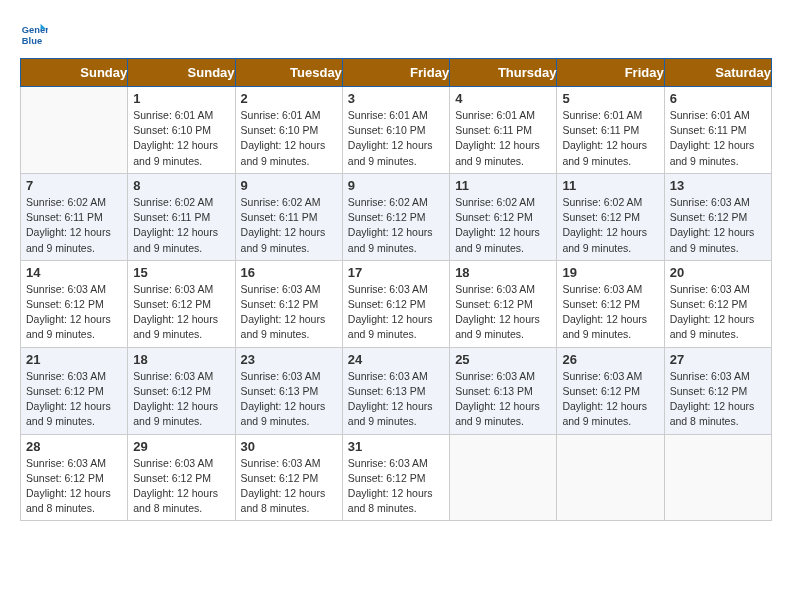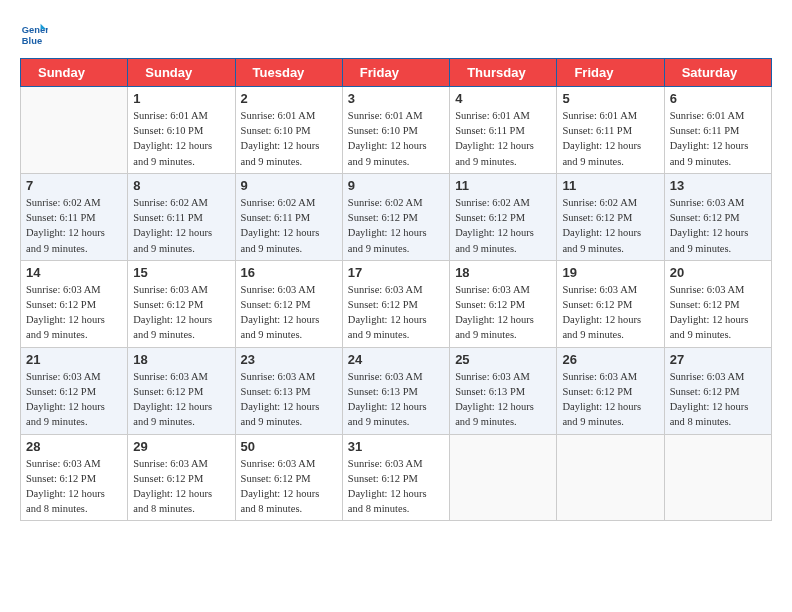--- a/index.html
+++ b/index.html
@@ -37,24 +37,24 @@
       color: #333;
       margin-bottom: 10px;
       font-weight: 500;
     }
     .calendar {
       width: 100%;
       border-collapse: collapse;
       font-size: 11px;
     }
     .calendar th {
-      background-color: #ef4444;
+      background-color: #a16207;
       color: #fff;
-      text-align: left;
-      padding: 6px 17px;
+      text-align: right;
+      padding: 6px 0;
       font-size: 13px;
       font-weight: 600;
       border: 1px solid #1a5fa8;
     }
     .calendar td {
       border: 1px solid #ccc;
       vertical-align: top;
       padding: 4px 5px;
       width: calc(100% / 7);
       min-height: 80px;
@@ -66,21 +66,20 @@
     .day-number {
       font-size: 13px;
       font-weight: bold;
       color: #333;
       margin-bottom: 2px;
     }
     .day-info {
       color: #333;
       font-size: 10.5px;
       line-height: 1.45;
-      font-family: Liberation Serif, serif;
     }
     .row-even td {
       background: #f0f4fa;
     }
   </style>
 </head>
 <body>
 
 <div class="header-section">
   <div class="logo">
@@ -232,21 +231,21 @@
       <tr>
         <td>
           <div class="day-number">28</div>
           <div class="day-info">Sunrise: 6:03 AM<br>Sunset: 6:12 PM<br>Daylight: 12 hours<br>and 8 minutes.</div>
         </td>
         <td>
           <div class="day-number">29</div>
           <div class="day-info">Sunrise: 6:03 AM<br>Sunset: 6:12 PM<br>Daylight: 12 hours<br>and 8 minutes.</div>
         </td>
         <td>
-          <div class="day-number">50</div>
+          <div class="day-number">30</div>
           <div class="day-info">Sunrise: 6:03 AM<br>Sunset: 6:12 PM<br>Daylight: 12 hours<br>and 8 minutes.</div>
         </td>
         <td>
           <div class="day-number">31</div>
           <div class="day-info">Sunrise: 6:03 AM<br>Sunset: 6:12 PM<br>Daylight: 12 hours<br>and 8 minutes.</div>
         </td>
         <td class="empty"></td>
         <td class="empty"></td>
         <td class="empty"></td>
       </tr>

